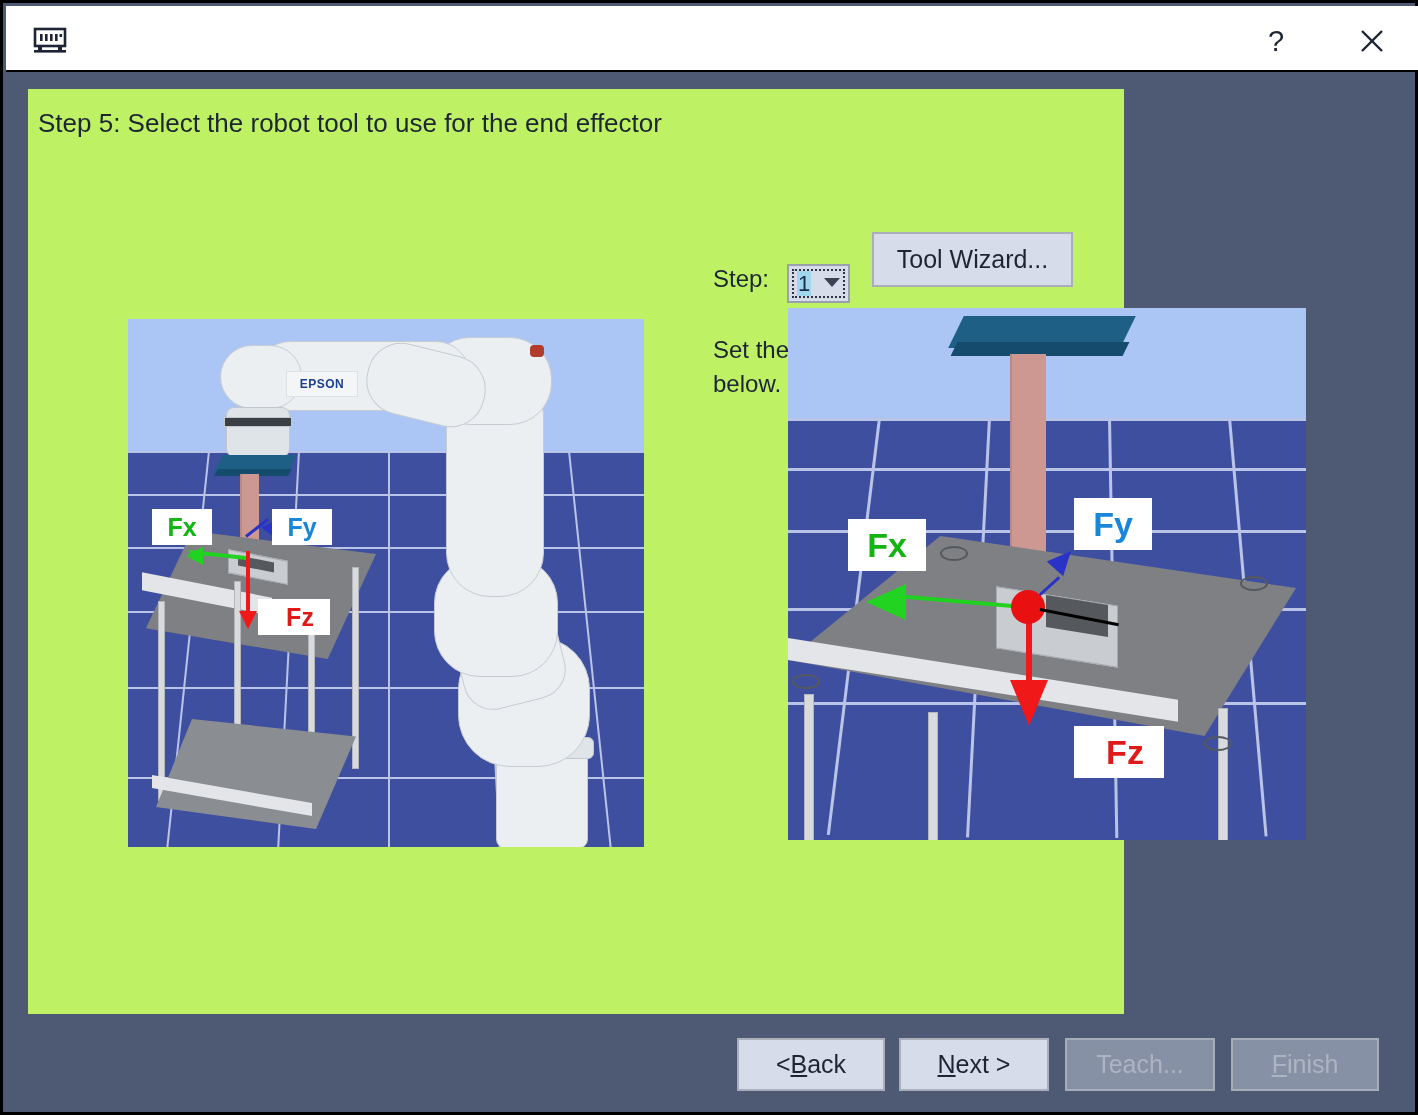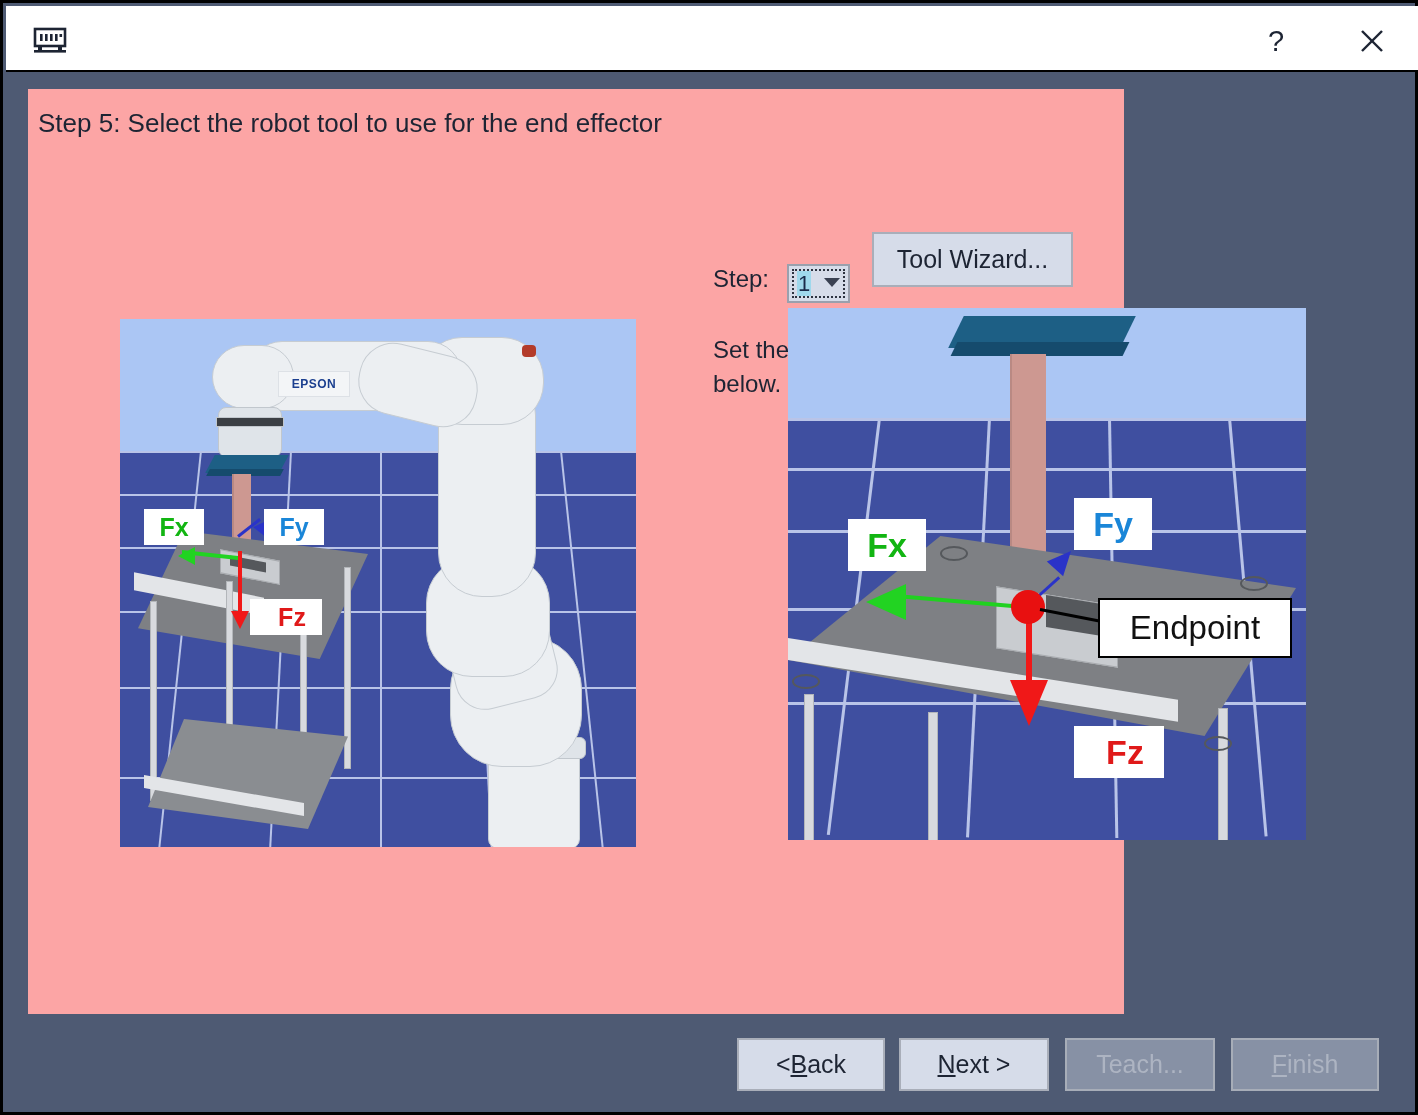--- a/index.html
+++ b/index.html
@@ -34,21 +34,21 @@
     position:absolute;top:3px;height:64px;width:60px;
     display:flex;align-items:center;justify-content:center;
     color:#1d2433;background:transparent;border:none;
     font-family:"Liberation Sans", sans-serif;
   }
   .tb-help{left:1240px;font-size:29px;}
   .tb-close{left:1336px;}
   
   .content{
     position:absolute;left:25px;top:86px;width:1096px;height:925px;
-    background:#fca5a5;
+    background:#bef264;
   }
   .step-title{
     position:absolute;left:10px;top:19px;
     font-size:26px;color:#1d2433;white-space:nowrap;
   }
   
   .tool-label{
     position:absolute;left:685px;top:176px;
     font-size:24px;color:#1d2433;
   }
@@ -88,21 +88,21 @@
     position:absolute;left:844px;top:143px;width:201px;height:55px;
   }
   .desc{
     position:absolute;left:685px;top:244px;width:610px;
     font-size:24px;color:#1d2433;line-height:34px;
   }
   
   .fig{
     position:absolute;overflow:hidden;background:#aec6f3;
   }
-  .fig-left{left:92px;top:230px;width:516px;height:528px;}
+  .fig-left{left:100px;top:230px;width:516px;height:528px;}
   .fig-right{left:760px;top:219px;width:518px;height:532px;}
   .sky{position:absolute;left:0;top:0;width:100%;height:100%;background:#abc6f4;}
   .floor{
     position:absolute;left:-25%;width:150%;
     background:#3f4fa0;
   }
   .gl{position:absolute;background:#b9c4e8;}
   
   .rb{position:absolute;background:#eceff2;border:1px solid #c6ccd2;box-sizing:border-box;}
   .rb-d{position:absolute;background:#dfe4e9;border:1px solid #c1c7cd;box-sizing:border-box;}
@@ -288,21 +288,20 @@
       <div class="axisline" style="left:240px;top:296px;width:42px;height:3px;background:#2a33c8;transform:rotate(-42deg);transform-origin:left center;"></div>
       <div style="position:absolute;left:264px;top:240px;width:0;height:0;border-left:11px solid transparent;border-right:11px solid transparent;border-bottom:24px solid #2a33c8;transform:rotate(42deg);"></div>
       <div class="axisline" style="left:238px;top:300px;width:6px;height:98px;background:#f01818;"></div>
       <div style="position:absolute;left:222px;top:372px;width:0;height:0;border-left:19px solid transparent;border-right:19px solid transparent;border-top:46px solid #f01818;"></div>
       <div class="dot" style="left:223px;top:282px;width:34px;height:34px;"></div>
       <div class="axisline" style="left:252px;top:300px;width:80px;height:3px;background:#000;transform:rotate(11deg);transform-origin:left center;"></div>
 
       <div class="lbl lbl-fx" style="left:60px;top:211px;width:78px;height:52px;font-size:34px;">Fx</div>
       <div class="lbl lbl-fy" style="left:286px;top:190px;width:78px;height:52px;font-size:34px;">Fy</div>
       <div class="lbl lbl-fz" style="left:286px;top:418px;width:78px;height:52px;font-size:34px;">Fz</div>
-      <div class="lbl lbl-endpoint" style="left:310px;top:290px;width:190px;height:56px;font-size:33px;">Endpoint</div>
     </div>
 
   </div>
 
 
   <div class="btn btn-back">
     <span>&lt; </span>
       <span class="u">B</span>
       <span>ack</span>
   </div>

